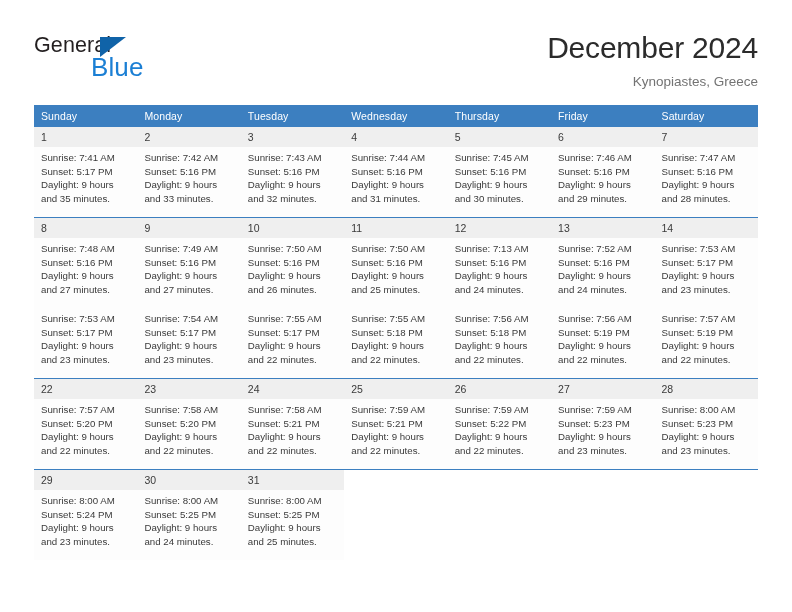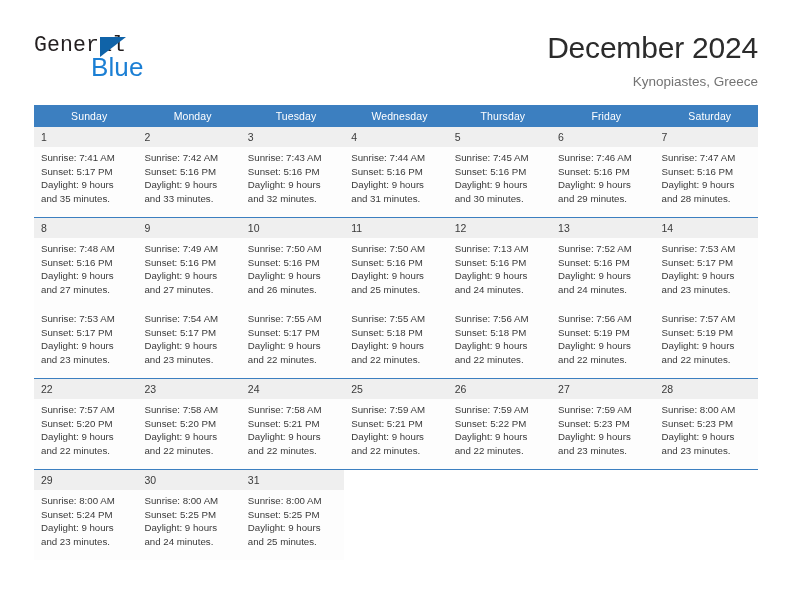--- a/index.html
+++ b/index.html
@@ -36,21 +36,21 @@
     height: 52px;
   }
   .logo-general {
     position: absolute;
     left: 0;
     top: 0;
     font-size: 21.5px;
     letter-spacing: 0.1px;
     color: #231f20;
     line-height: 25px;
-    font-family: Liberation Mono, monospace;
+    font-family: Liberation Sans, sans-serif;
   }
   .logo-triangle {
     position: absolute;
     left: 66px;
     top: 4px;
     width: 0;
     height: 0;
     border-left: 26px solid #1063a8;
     border-bottom: 20px solid transparent;
   }
@@ -94,21 +94,21 @@
     top: 105px;
     width: 724px;
     border-collapse: collapse;
     table-layout: fixed;
   }
   .calendar th {
     background: #3c7fc0;
     color: #ffffff;
     font-size: 10.5px;
     font-weight: normal;
-    text-align: center;
+    text-align: left;
     padding: 5px 0 5px 7px;
     height: 10px;
     letter-spacing: 0.1px;
   }
   .calendar td {
     vertical-align: top;
     padding: 0;
     width: 103.4px;
     border-top: 1.4px solid #3c7fc0;
   }

